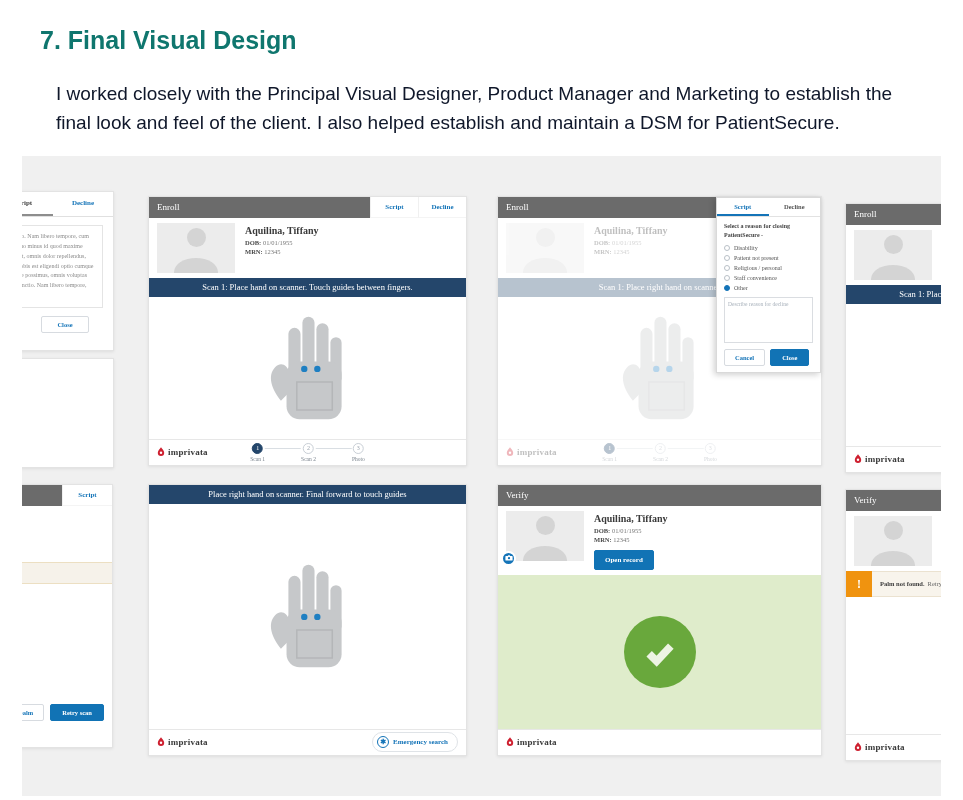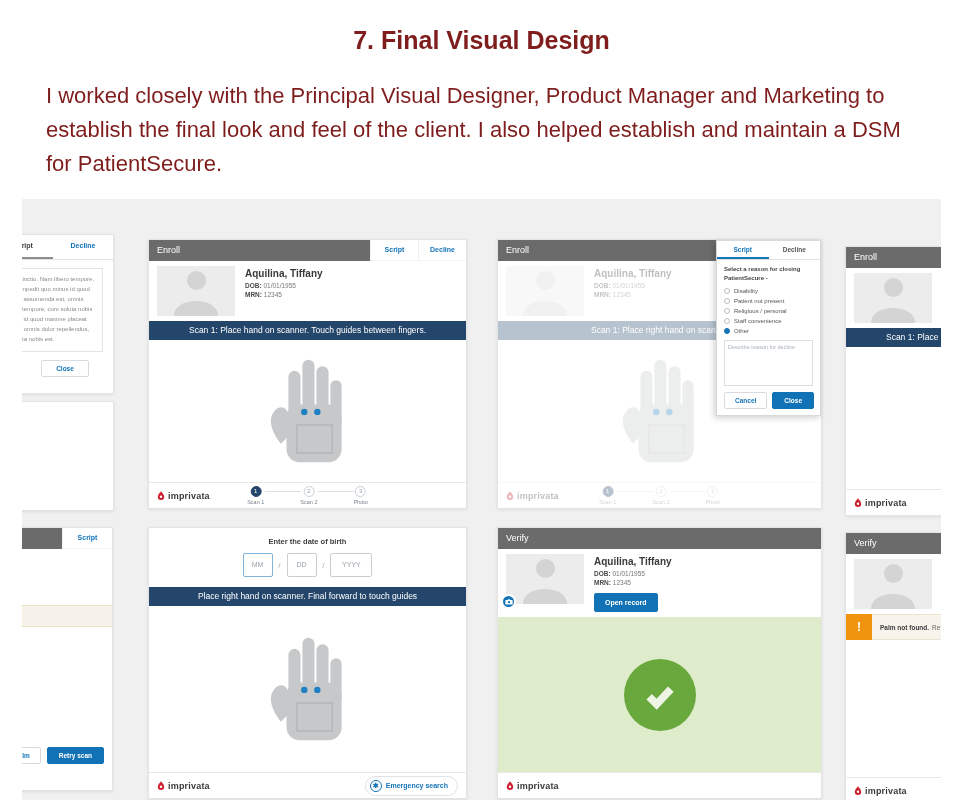--- a/index.html
+++ b/index.html
@@ -1,24 +1,24 @@
 <!DOCTYPE html>
 <html><head>
 <meta charset="utf-8">
 <style>
   * { box-sizing: border-box; }
   body {
     margin: 0; width: 963px; height: 800px; overflow: hidden;
     background: #fff; font-family: "Liberation Sans", sans-serif;
   }
   .intro { padding: 26px 40px 0; }
-  .page-title { font-size: 25px; font-weight: bold; color: #7f1d1d; margin: 0 0 24px; text-align: center; }
-  .page-desc { font-size: 22px; color: #7f1d1d; line-height: 1.55; margin: 6px; max-width: 905px; }
-
-  .canvas { position: relative; margin: 18px 22px 0; height: 640px; background: #f0f0f0; overflow: hidden; }
+  .page-title { font-size: 25px; font-weight: bold; color: #0f766e; margin: 0 0 24px; }
+  .page-desc { font-size: 19px; color: #0f172a; line-height: 1.55; margin: 16px; max-width: 905px; }
+
+  .canvas { position: relative; margin: 18px 22px 0; height: 640px; background: #f0f0f0; overflow: hidden; font-family: Liberation Serif, serif; }
 
   .card { position: absolute; background: #fff; border: 1px solid #e3e3e3;
           box-shadow: 0 1px 3px rgba(0,0,0,.08); display: flex; flex-direction: column; }
 
   
   .app-header { display: flex; flex: 0 0 21px; }
   .app-title { flex: 1; background: #6b6b6b; color: #fff; font-size: 9px; line-height: 21px; padding-left: 8px; }
   .app-tabs { display: flex; background: #fff; }
   .app-tab { width: 48px; text-align: center; font-size: 7px; font-weight: bold; color: #1474b8;
              line-height: 20px; border-left: 1px solid #f0f0f0; border-bottom: 1px solid #f4f4f4; }
@@ -335,30 +335,20 @@
     <div style="height:56px;"></div>
     <div class="warn-band"></div>
     <div style="flex:1;"></div>
     <div class="f-actions">
       <div class="btn-outline">Update palm</div>
       <div class="btn-primary">Retry scan</div>
     </div>
   </div>
 
   <div class="card" style="left:126px;top:328px;width:319px;height:272px;">
-    <div>
-      <div class="dob-prompt">Enter the date of birth</div>
-      <div class="dob-inputs">
-        <div class="dob-input focus">MM</div>
-        <span class="slash">/</span>
-        <div class="dob-input">DD</div>
-        <span class="slash">/</span>
-        <div class="dob-input wide">YYYY</div>
-      </div>
-    </div>
     <div class="banner">Place right hand on scanner. Final forward to touch guides</div>
     <div class="screen-body">
       <svg class="hand" viewBox="0 0 120 130">
         <g fill="#c6c8ca">
           <rect x="39" y="22" width="13" height="58" rx="6.5"></rect>
             <rect x="54" y="10" width="13" height="70" rx="6.5"></rect>
           <rect x="69" y="17" width="13" height="64" rx="6.5"></rect>
             <rect x="84" y="32" width="12" height="50" rx="6"></rect>
           <path d="M31 100C21 88 16 73 25 64c6-6 13-2 15 6l5 16Z"></path>
             <rect x="37" y="58" width="59" height="62" rx="14"></rect>

